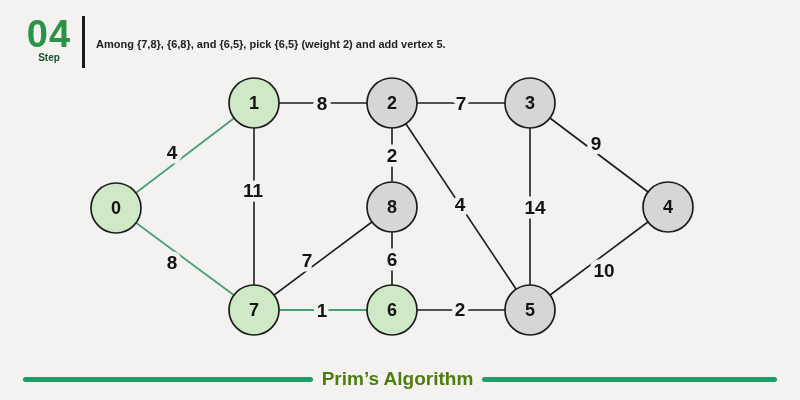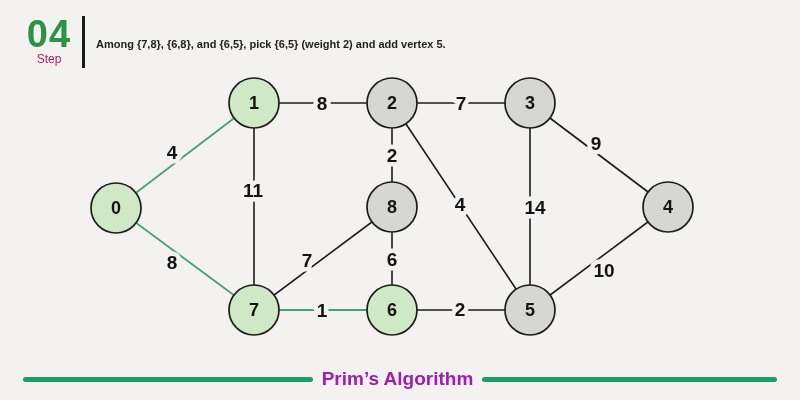--- a/index.html
+++ b/index.html
@@ -10,21 +10,21 @@
     font-family: "Liberation Sans", sans-serif;
     position: relative;
     overflow: hidden;
   }
   .header { position: absolute; top: 0; left: 0; width: 632px; height: 78px; }
   .step-badge { position: absolute; left: 20px; top: 14px; width: 58px; text-align: center; }
   .step-number {
     font-size: 38px; font-weight: bold; color: #2a9348;
     line-height: 40px; letter-spacing: 1px;
   }
-  .step-label { font-size: 12px; font-weight: normal; color: #be185d; margin-top: -2px; }
+  .step-label { font-size: 10px; font-weight: bold; color: #14532d; margin-top: -2px; }
   .header-divider {
     position: absolute; left: 82px; top: 16px;
     width: 3px; height: 52px; background: #1a1a1a;
   }
   .step-title {
     position: absolute; left: 96px; top: 44px; transform: translateY(-50%);
     font-size: 11px; font-weight: bold; color: #1d1d1d; white-space: nowrap;
   }
   svg.graph { position: absolute; left: 0; top: 0; }
   svg.graph text {
@@ -33,21 +33,21 @@
     fill: #141414;
   }
   .footer {
     position: absolute; left: 0; top: 366px; width: 800px; height: 26px;
     display: flex; align-items: center; justify-content: center;
   }
   .footer-line { height: 5px; background: #1f9c68; border-radius: 3px; flex: none; }
   .footer-line.left { width: 290px; }
   .footer-line.right { width: 295px; }
   .footer-title {
-    font-size: 19px; font-weight: bold; color: #a21caf;
+    font-size: 19px; font-weight: bold; color: #4d7c0f;
     margin: 0 9px; white-space: nowrap;
   }
 </style>
 </head>
 <body>
 
 <header class="header">
   <div class="step-badge">
     <div class="step-number">04</div>
     <div class="step-label">Step</div>

